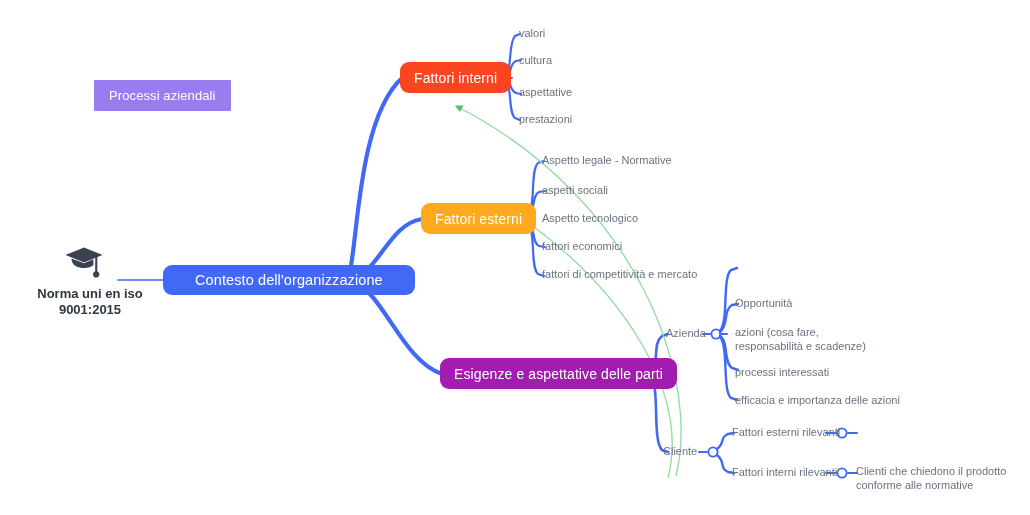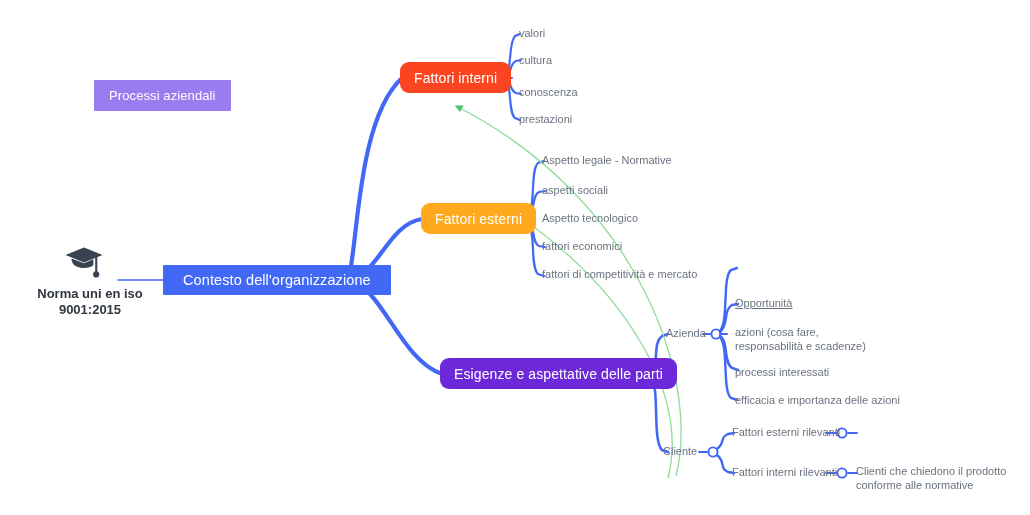--- a/index.html
+++ b/index.html
@@ -13,34 +13,34 @@
 
   .node{
     position:absolute;box-sizing:border-box;
     border-radius:10px;
     color:#ffffff;
     display:flex;align-items:center;justify-content:center;
     white-space:nowrap;
     letter-spacing:.1px;
   }
   .node-root{
-    background:#4169f5;font-size:14.5px;padding:0 20px;
-    height:30px;border-radius:1px;
+    background:#4169f5;font-size:14.5px;padding:0 32px;
+    height:30px;border-radius:9px;
   }
   .node-purple{
     background:#9b7cf0;font-size:13px;height:31px;padding:0 15px;border-radius:1px;
   }
   .node-red{
     background:#fb4521;font-size:14px;height:31px;padding:0 14px;border-radius:9px;
   }
   .node-amber{
     background:#ffa91e;font-size:14px;height:31px;padding:0 14px;border-radius:9px;
   }
   .node-teal{
-    background:#6d28d9;font-size:14px;height:31px;padding:0 14px;border-radius:9px;
+    background:#a21caf;font-size:14px;height:31px;padding:0 14px;border-radius:9px;
   }
 
   .leaf{
     position:absolute;
     font-size:11px;color:#6b7380;
     line-height:13.5px;
     white-space:pre-line;
   }
   .leaf.wide{white-space:normal;}
 
@@ -141,36 +141,36 @@
 9001:2015</div>
 
   <div class="node node-purple" style="left:94px;top:80px;">Processi aziendali</div>
 
   <div class="node node-root" style="left:163px;top:265px;">Contesto dell'organizzazione</div>
 
   <div class="node node-red" style="left:400px;top:62px;">Fattori interni</div>
 
   <div class="leaf" style="left:519px;top:27px;">valori</div>
   <div class="leaf" style="left:519px;top:54px;">cultura</div>
-  <div class="leaf" style="left:519px;top:86px;">conoscenza</div>
+  <div class="leaf" style="left:519px;top:86px;">aspettative</div>
   <div class="leaf" style="left:519px;top:113px;">prestazioni</div>
 
   <div class="node node-amber" style="left:421px;top:203px;">Fattori esterni</div>
 
   <div class="leaf" style="left:542px;top:154px;">Aspetto legale - Normative</div>
   <div class="leaf" style="left:542px;top:184px;">aspetti sociali</div>
   <div class="leaf" style="left:542px;top:212px;">Aspetto tecnologico</div>
   <div class="leaf" style="left:542px;top:240px;text-align:right;">fattori economici</div>
   <div class="leaf" style="left:542px;top:268px;">fattori di competitività e mercato</div>
 
   <div class="node node-teal" style="left:440px;top:358px;">Esigenze e aspettative delle parti</div>
 
   <div class="leaf" style="left:666px;top:327px;">Azienda</div>
 
-  <div class="leaf" style="left:735px;top:297px;text-decoration:underline;">Opportunità</div>
+  <div class="leaf" style="left:735px;top:297px;">Opportunità</div>
   <div class="leaf wide" style="left:735px;top:326px;width:150px;">azioni (cosa fare, responsabilità e scadenze)</div>
   <div class="leaf" style="left:735px;top:366px;">processi interessati</div>
   <div class="leaf" style="left:735px;top:394px;">efficacia e importanza delle azioni</div>
 
   <div class="leaf" style="left:663px;top:445px;">Cliente</div>
 
   <div class="leaf" style="left:732px;top:426px;">Fattori esterni rilevanti</div>
   <div class="leaf" style="left:732px;top:466px;">Fattori interni rilevanti</div>
 
   <div class="leaf wide" style="left:856px;top:465px;width:155px;">Clienti che chiedono il prodotto conforme alle normative</div>

